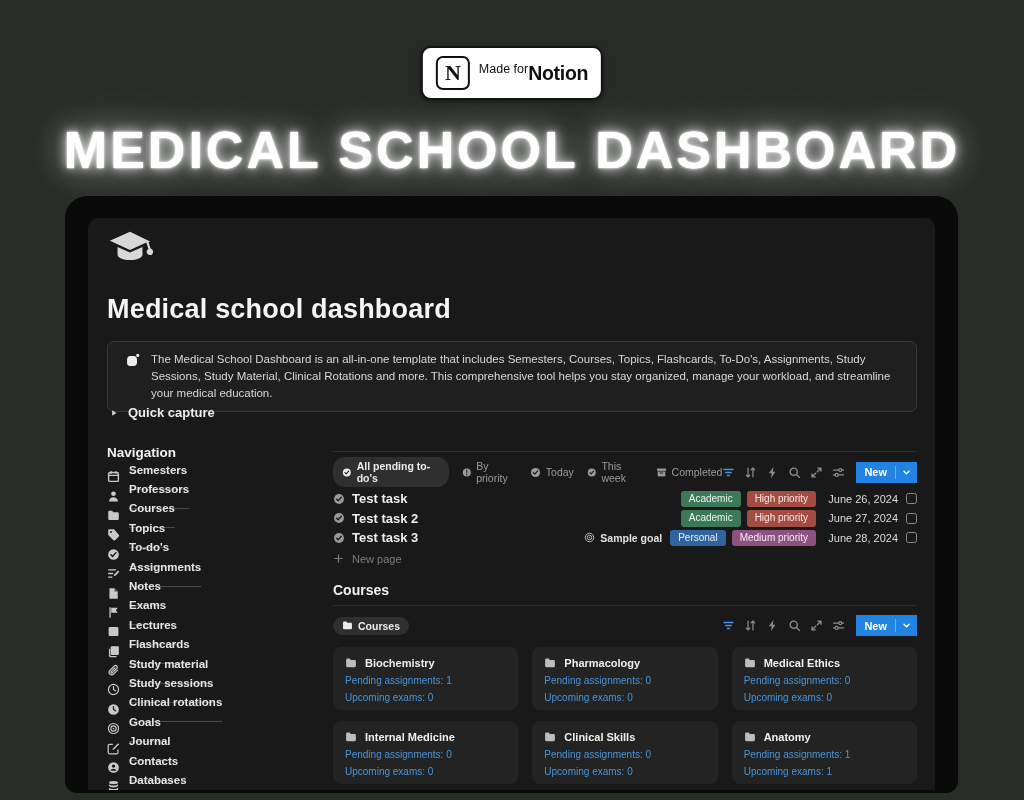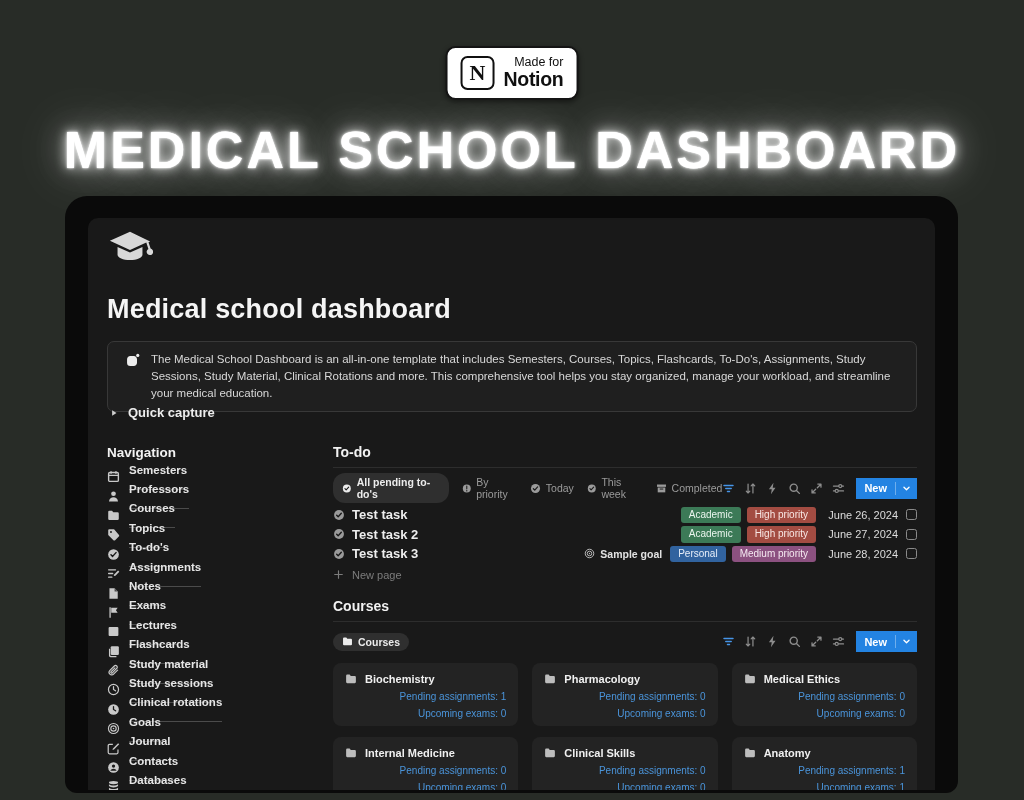--- a/index.html
+++ b/index.html
@@ -7,21 +7,21 @@
   .canvas{position:relative;width:1024px;height:800px;background:var(--bg,#282c27);overflow:hidden;
     font-family:"Liberation Sans",sans-serif;}
 
   
   .badge{position:absolute;left:50%;top:46px;transform:translateX(-50%);
     background:#fff;border:2px solid #141414;border-radius:10px;display:flex;align-items:center;
     gap:9px;padding:8px 13px;box-shadow:0 2px 5px rgba(0,0,0,.45);}
   .n-logo{width:34px;height:34px;border:2.5px solid #101010;border-radius:7px;background:#fff;
     display:flex;align-items:center;justify-content:center;
     font-family:"Liberation Serif",serif;font-weight:bold;font-size:22px;color:#101010;}
-  .badge-text{display:flex;flex-direction:column;line-height:1.04;color:#101010;align-items:flex-end;}
+  .badge-text{display:flex;line-height:1.04;color:#101010;}
   .made-for{font-size:12.5px;}
   .notion-word{font-size:19.5px;font-weight:bold;letter-spacing:-.3px;}
 
   
   .hero{position:absolute;top:120px;left:0;width:100%;margin:0;text-align:center;
     font-size:52px;font-weight:bold;letter-spacing:3px;color:#fff;white-space:nowrap;
     text-shadow:0 0 1px #fff,0 0 3px #fff,0 0 12px rgba(255,255,255,.95),
       0 0 30px rgba(255,255,255,.6),0 0 60px rgba(255,255,255,.35);}
 
   
@@ -80,21 +80,21 @@
   .row-goal .goal-ico{width:11px;height:11px;color:#bdbdbd;display:flex;}
   .row-tags{display:flex;gap:6px;}
   .tag{font-size:10px;padding:2px 8px;border-radius:3px;line-height:1.25;white-space:nowrap;}
   .row-date{font-size:11px;color:#dcdcdc;min-width:74px;text-align:right;}
   .row-checkbox{width:11px;height:11px;border:1.2px solid #8a8a8a;border-radius:2.5px;cursor:pointer;}
   .new-page{display:flex;align-items:center;gap:8px;color:#7c7c7c;font-size:11px;margin-top:5px;cursor:pointer;}
   .new-page .np-plus{width:11px;height:11px;display:flex;}
 
   .courses-section{margin-top:17px;}
   .courses-grid{display:grid;grid-template-columns:repeat(3,1fr);gap:11px 14px;margin-top:10px;}
-  .course-card{background:var(--card-bg,#232323);border-radius:8px;padding:10px 12px;height:63px;cursor:pointer;text-align:right;}
+  .course-card{background:var(--card-bg,#232323);border-radius:8px;padding:10px 12px;height:63px;cursor:pointer;}
   .card-title{display:flex;align-items:center;gap:8px;}
   .card-icon{width:12px;height:12px;color:#bdbdbd;display:flex;}
   .card-name{font-size:11px;font-weight:bold;color:#f0f0f0;}
   .card-stat{font-size:10px;margin-top:6px;color:var(--link,#4a94da);}
 
   [data-icon] svg{width:100%;height:100%;display:block;}
 </style>
 </head>
 <body>
 
@@ -297,21 +297,20 @@
                 </svg>
               </span>
     <span class="nav-label">Databases</span>
   </div>
           </div>
       </div>
 
       <div class="main">
 
         <section class="todo-section">
-          <h3 class="sec-heading">To-do</h3>
           <div class="sec-divider"></div>
           <div class="view-bar">
             <div class="tabs" id="todo-tabs">
                 <div class="tab active">
     <span class="tab-icon" data-icon="check-circle-icon">
                     <svg viewBox="0 0 16 16">
                       <circle cx="8" cy="8" r="6.6" fill="currentColor"></circle>
                       <path d="m4.9 8.3 2 2 4.2-4.6" stroke="#191919" stroke-width="1.8" fill="none" stroke-linecap="round" stroke-linejoin="round"></path>
                     </svg>
                   </span>

